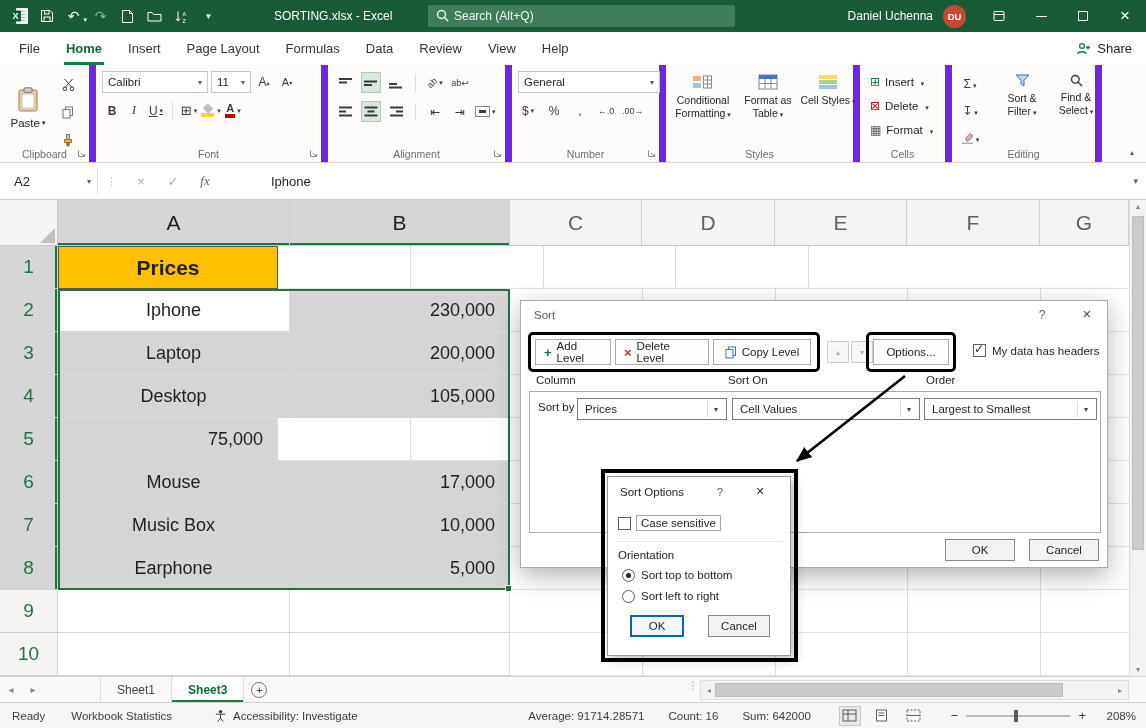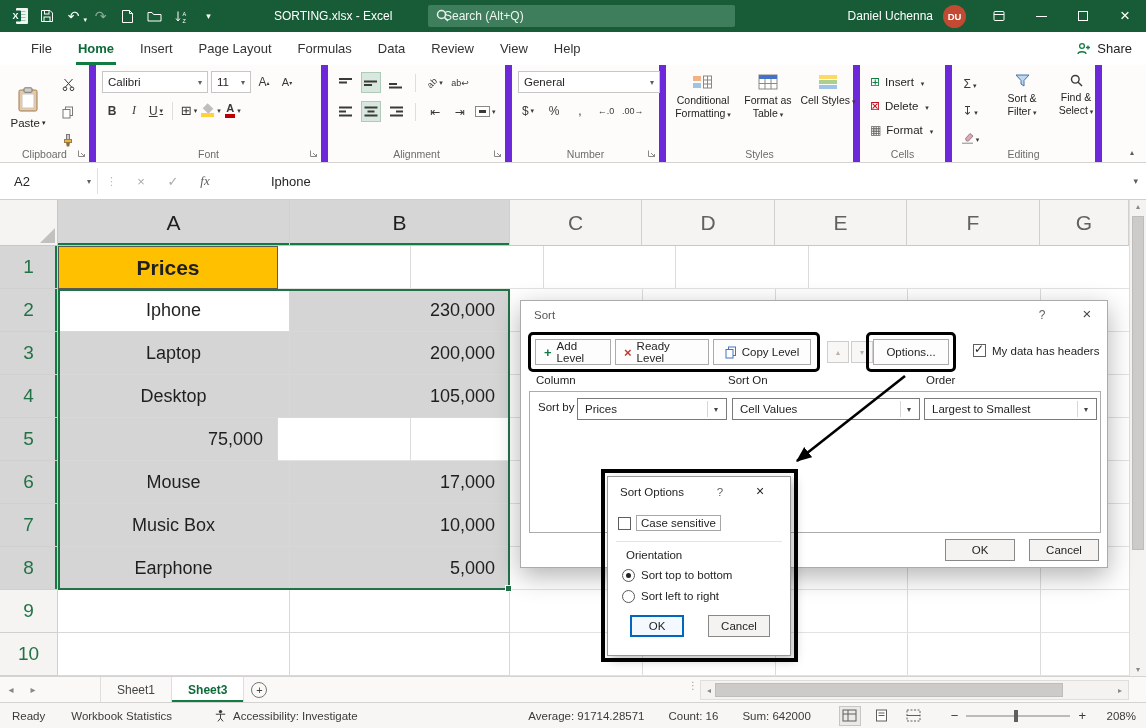--- a/index.html
+++ b/index.html
@@ -10,31 +10,31 @@
 
 .titlebar{position:absolute;left:0;top:0;width:100%;height:32px;background:#185C37;display:flex;align-items:center;color:#fff;}
 .qat{display:flex;align-items:center;height:100%;padding-left:6px;}
 .qbtn{width:27px;height:32px;display:flex;align-items:center;justify-content:center;font-size:14px;color:#fff;position:relative;}
 .qbtn.small-dd::after{content:"▾";font-size:7px;position:absolute;right:0;bottom:8px;}
 .gly-undo::before{content:"↶";font-size:14px;}
 .gly-redo::before{content:"↷";font-size:14px;}
 .gly-ddw::before{content:"▾";font-size:9px;}
 .dim{opacity:.5;}
 .tb-title{margin-left:52px;font-size:12px;white-space:nowrap;}
-.searchbox{position:absolute;left:428px;top:5px;width:307px;height:22px;background:#3E7E5C;border-radius:2px;display:flex;align-items:center;gap:8px;padding-left:16px;font-size:12px;color:#EFF5F1;}
+.searchbox{position:absolute;left:428px;top:5px;width:307px;height:22px;background:#3E7E5C;border-radius:2px;display:flex;align-items:center;gap:8px;padding-left:26px;font-size:12px;color:#EFF5F1;}
 .tb-right{position:absolute;right:0;top:0;height:32px;display:flex;align-items:center;}
 .uname{font-size:12px;margin-right:10px;}
 .avatar{width:23px;height:23px;border-radius:50%;background:#C24A33;color:#fff;font-size:9.5px;font-weight:700;display:flex;align-items:center;justify-content:center;margin-right:12px;}
 .cbtn{width:42px;height:32px;display:flex;align-items:center;justify-content:center;color:#fff;font-size:14px;}
 .ic-min{width:11px;height:1px;background:#fff;display:block;}
 .ic-max{width:10px;height:10px;border:1px solid #fff;display:block;}
 .gly-x::before{content:"×";font-size:17px;}
 
 
-.menubar{position:absolute;left:0;top:32px;width:100%;height:33px;background:#fff;display:flex;align-items:center;padding-left:18px;}
+.menubar{position:absolute;left:0;top:32px;width:100%;height:33px;background:#fff;display:flex;align-items:center;padding-left:6px;}
 .mtab{padding:0 13px;font-size:13px;color:#333;height:33px;display:flex;align-items:center;position:relative;}
 .mtab.active{color:#0E6B39;font-weight:700;}
 .mtab.active::after{content:"";position:absolute;left:11px;right:11px;bottom:0;height:3px;background:#107C41;}
 .share{position:absolute;right:14px;top:0;height:33px;display:flex;align-items:center;gap:6px;font-size:13px;color:#222;}
 
 
 .ribbon{position:absolute;left:0;top:65px;width:100%;height:98px;background:#FDFCFB;border-bottom:1px solid #D5D3D1;}
 .grp{position:absolute;top:0;height:97px;border-right:7px solid #6d28d9;}
 .grp-label{position:absolute;left:0;right:0;bottom:2px;text-align:center;font-size:10.5px;color:#6E6C6A;}
 .launcher{position:absolute;right:3px;bottom:4px;}
@@ -184,21 +184,21 @@
 
 .soanno{position:absolute;left:601px;top:469px;width:197px;height:193px;border:4px solid #000;z-index:72;pointer-events:none;}
 .sodlg{position:absolute;left:607px;top:476px;width:184px;height:180px;background:#fff;border:1px solid #9A9896;box-shadow:4px 4px 10px rgba(0,0,0,.25);z-index:70;font-size:11.5px;}
 .so-title{position:absolute;left:12px;top:9px;color:#252423;}
 .so-help{position:absolute;left:104px;top:9px;color:#605E5C;width:16px;text-align:center;}
 .so-help::before{content:"?";}
 .so-close{position:absolute;left:142px;top:6px;color:#252423;font-size:14px;width:20px;text-align:center;}
 .so-close::before{content:"×";}
 .so-case-label{position:absolute;left:28px;top:38px;border:1px solid #A9A7A5;padding:1px 4px;}
 .so-sep{position:absolute;left:8px;right:8px;top:64px;height:1px;background:#E6E4E2;}
-.so-orient{position:absolute;left:18px;top:72px;}
+.so-orient{position:absolute;left:10px;top:72px;}
 .radio{width:13px;height:13px;border:1px solid #5A5856;border-radius:50%;position:absolute;background:#fff;}
 .radio.rsel::after{content:"";position:absolute;left:3px;top:3px;width:5px;height:5px;border-radius:50%;background:#252423;}
 .so-rlabel{position:absolute;}
 .so-ok{position:absolute;left:22px;top:138px;width:54px;height:22px;border:2px solid #0067C0;background:#F3F9FF;display:flex;align-items:center;justify-content:center;}
 .so-cancel{position:absolute;left:100px;top:138px;width:62px;height:22px;border:1px solid #8A8886;background:#F4F3F2;display:flex;align-items:center;justify-content:center;}
 </style>
 </head>
 <body>
 
 <div id="app">
@@ -652,21 +652,21 @@
     <span class="sd-title">Sort</span>
     <span class="sd-help"></span>
     <span class="sd-close"></span>
 
     <div class="wbtn" style="left:14px;top:38px;width:76px">
         <i class="ic-plus"></i>
         <span>Add Level</span>
       </div>
     <div class="wbtn" style="left:94px;top:38px;width:94px">
         <i class="ic-delx"></i>
-        <span>Ready Level</span>
+        <span>Delete Level</span>
       </div>
     <div class="wbtn" style="left:192px;top:38px;width:98px">
         <svg width="12" height="13" viewBox="0 0 12 13">
           <rect x="3.5" y="1" width="7" height="8.5" fill="#fff" stroke="#4472C4"></rect>
           <rect x="1" y="3.5" width="7" height="8.5" fill="#fff" stroke="#4472C4"></rect>
         </svg>
         <span>Copy Level</span>
       </div>
     <div class="arrbtn tri-u" style="left:306px;top:40px"></div>
     <div class="arrbtn tri-d" style="left:330px;top:40px"></div>

